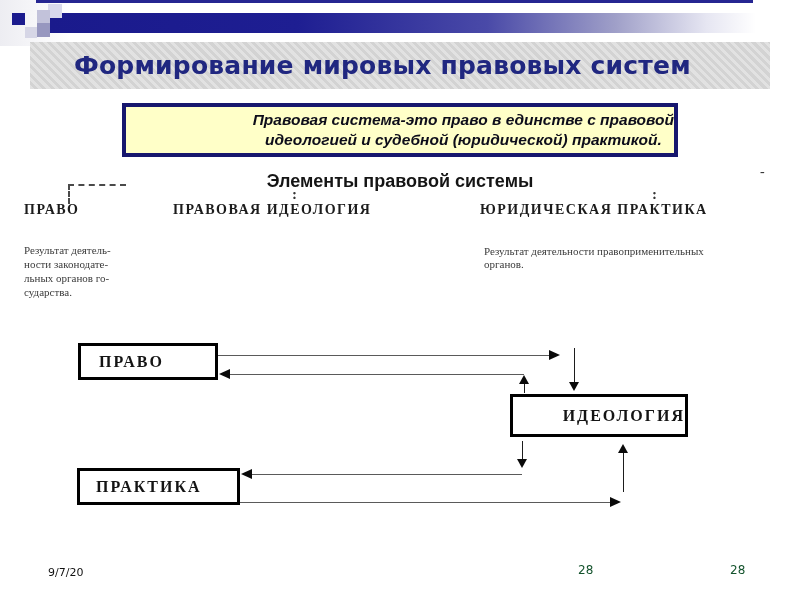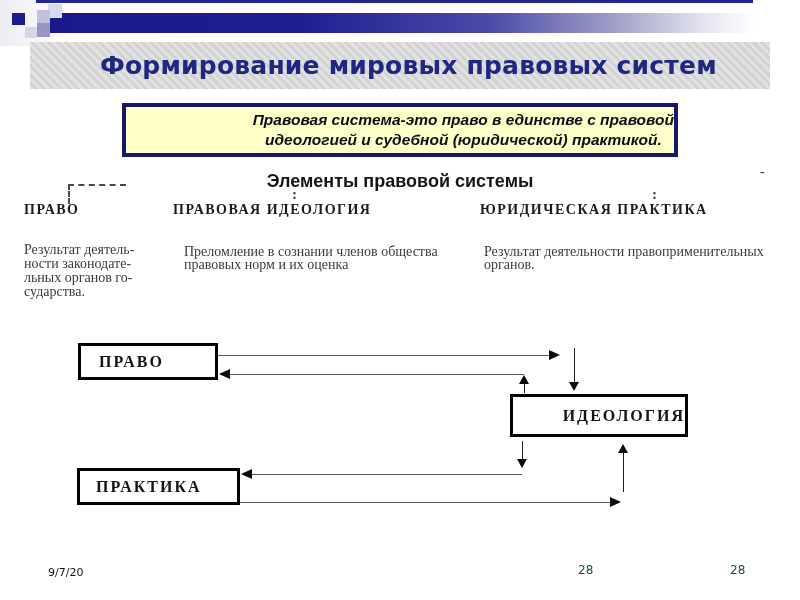--- a/index.html
+++ b/index.html
@@ -18,21 +18,21 @@
   .sq2{left:37px;top:10px;width:13px;height:13px;background:#c2c2da;}
   .sq3{left:12px;top:13px;width:13px;height:12px;background:#1b1b8e;}
   .sq4{left:37px;top:23px;width:13px;height:14px;background:#9797bf;}
   .sq5{left:25px;top:27px;width:12px;height:11px;background:#d6d6e6;}
   
   .title-banner{
     position:absolute;left:30px;top:42px;width:740px;height:47px;
     background:
       repeating-linear-gradient(45deg,rgba(255,255,255,.25) 0 3px,rgba(0,0,0,0.025) 3px 6px),
       #d8d8d8;
-    display:flex;align-items:center;box-sizing:border-box;padding-left:70px;
+    display:flex;align-items:center;box-sizing:border-box;padding-left:44px;
   }
   .title-text{
     font-family:"DejaVu Sans",sans-serif;font-weight:bold;font-size:25px;
     color:#202780;letter-spacing:0.2px;white-space:nowrap;
   }
   
   .definition-box{
     position:absolute;left:122px;top:103px;width:556px;height:54px;box-sizing:border-box;
     background:#ffffc8;border:4px solid #17176e;
     display:flex;align-items:center;justify-content:flex-end;text-align:center;
@@ -50,21 +50,21 @@
   .bracket-h{position:absolute;left:68px;top:184px;width:58px;height:0;border-top:2px dashed #4a4a4a;}
   .bracket-v{position:absolute;left:68px;top:184px;width:0;height:20px;border-left:2px dashed #4a4a4a;}
   .colon-mark{position:absolute;top:186px;font-weight:bold;font-size:15px;color:#333;}
   .colon-mid{left:292px;} .colon-right{left:652px;}
   .col-header{
     position:absolute;top:202px;font-size:14px;font-weight:600;letter-spacing:1.5px;color:#1c1c1c;
     white-space:nowrap;
   }
   .col-header.h1{left:24px;} .col-header.h2{left:173px;} .col-header.h3{left:480px;}
   .col-desc{
-    position:absolute;font-size:14px;color:#3b3b3b;line-height:14px;white-space:pre-line;
+    position:absolute;font-size:11px;color:#3b3b3b;line-height:14px;white-space:pre-line;
   }
   .col-desc.d1{left:24px;top:243px;width:130px;}
   .col-desc.d2{left:184px;top:245px;width:285px;line-height:13px;}
   .col-desc.d3{left:484px;top:245px;width:292px;line-height:13px;}
   .diagram-subheading{
     position:absolute;left:10px;top:318px;width:780px;text-align:center;
     font-size:15px;font-weight:bold;letter-spacing:0.8px;color:#141414;
   }
   
   .flow-box{
@@ -135,22 +135,20 @@
   <div class="colon-mark colon-right">:</div>
 
   <div class="col-header h1">ПРАВО</div>
   <div class="col-header h2">ПРАВОВАЯ ИДЕОЛОГИЯ</div>
   <div class="col-header h3">ЮРИДИЧЕСКАЯ ПРАКТИКА</div>
 
   <div class="col-desc d1">Результат деятель-
 ности законодате-
 льных органов го-
 сударства.</div>
-  <div class="col-desc d2">Преломление в сознании членов общества
-правовых норм и их оценка</div>
   <div class="col-desc d3">Результат деятельности правоприменительных
 органов.</div>
 
 
   <div class="flow-box box-pravo">
     <span>ПРАВО</span>
   </div>
   <div class="flow-box box-ideologiya">
     <span>ИДЕОЛОГИЯ</span>
   </div>

